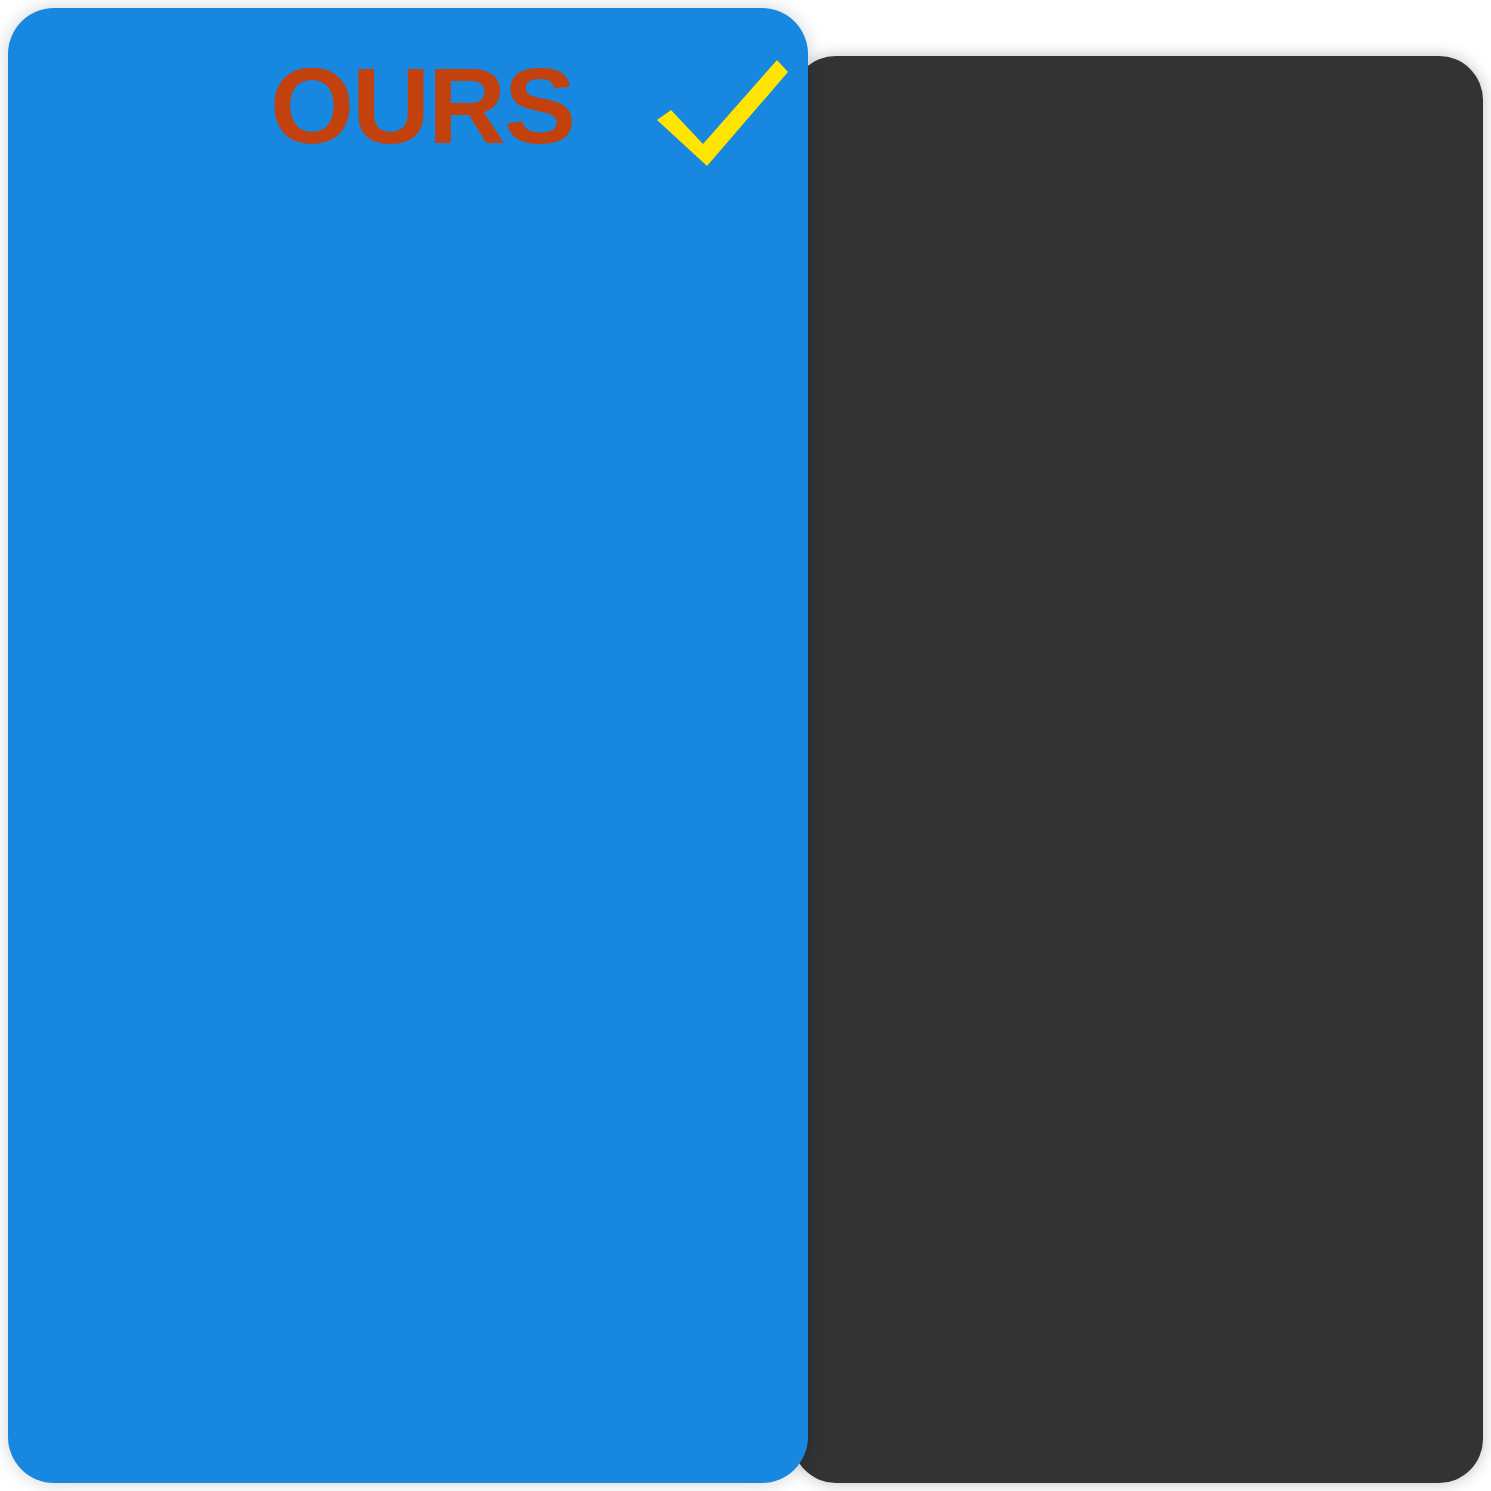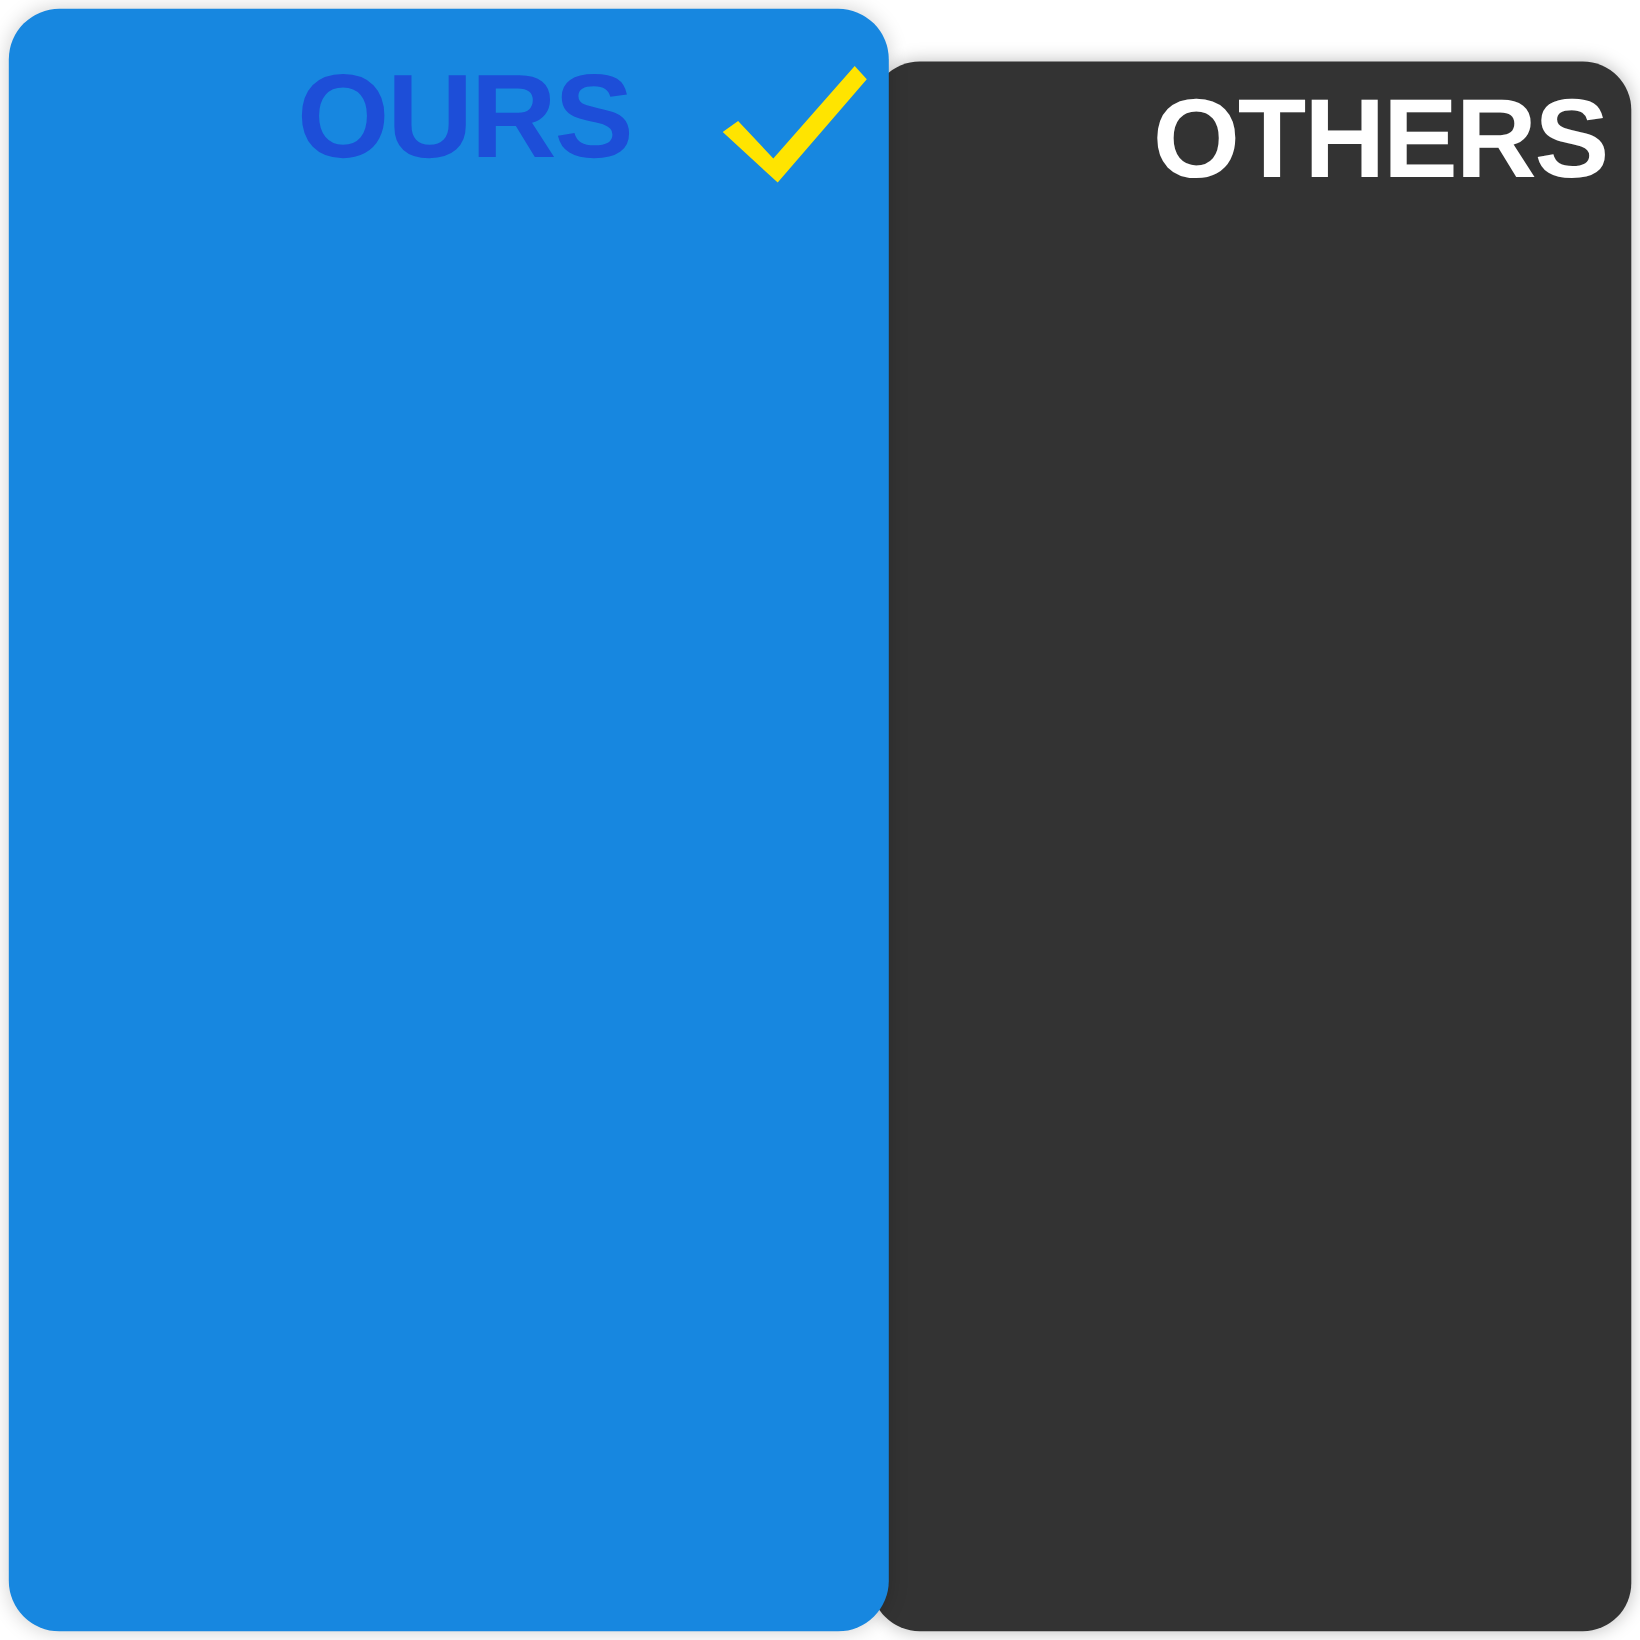--- a/index.html
+++ b/index.html
@@ -32,21 +32,21 @@
   .heading{
     position:absolute;
     font-weight:900;
     letter-spacing:-2px;
     line-height:1;
     white-space:nowrap;
   }
   #ours-title{
     left:270px; top:52px;
     font-size:108px;
-    color:#1d4ed8;
+    color:#c2410c;
     z-index:6;
   }
   #ours-check{
     position:absolute; left:655px; top:58px; width:135px; height:110px; z-index:7;
   }
   #others-title{
     left:1048px; top:75px;
     font-size:102px;
     color:#ffffff;
     z-index:6;
@@ -410,21 +410,20 @@
 <div id="stage">
 
   <div class="panel" id="others-panel"></div>
 
   <div class="panel" id="ours-panel"></div>
 
   <div class="heading" id="ours-title">OURS</div>
   <svg id="ours-check" viewBox="0 0 135 110">
     <path d="M2 62 L16 52 L48 86 L122 2 L133 14 L52 108 Z" fill="#ffe400"></path>
   </svg>
-  <div class="heading" id="others-title">OTHERS</div>
 
   <div class="row" id="ours-row-0">
     <div class="thumb ours-thumb">
       <div class="art-rot">
         <div class="rot-ring"></div>
         <div class="rot-pad">
             <div class="rot-screen"></div>
           </div>
         <div class="rot-360">360</div>
         <svg class="rot-arrow" width="34" height="26" viewBox="0 0 34 26">

